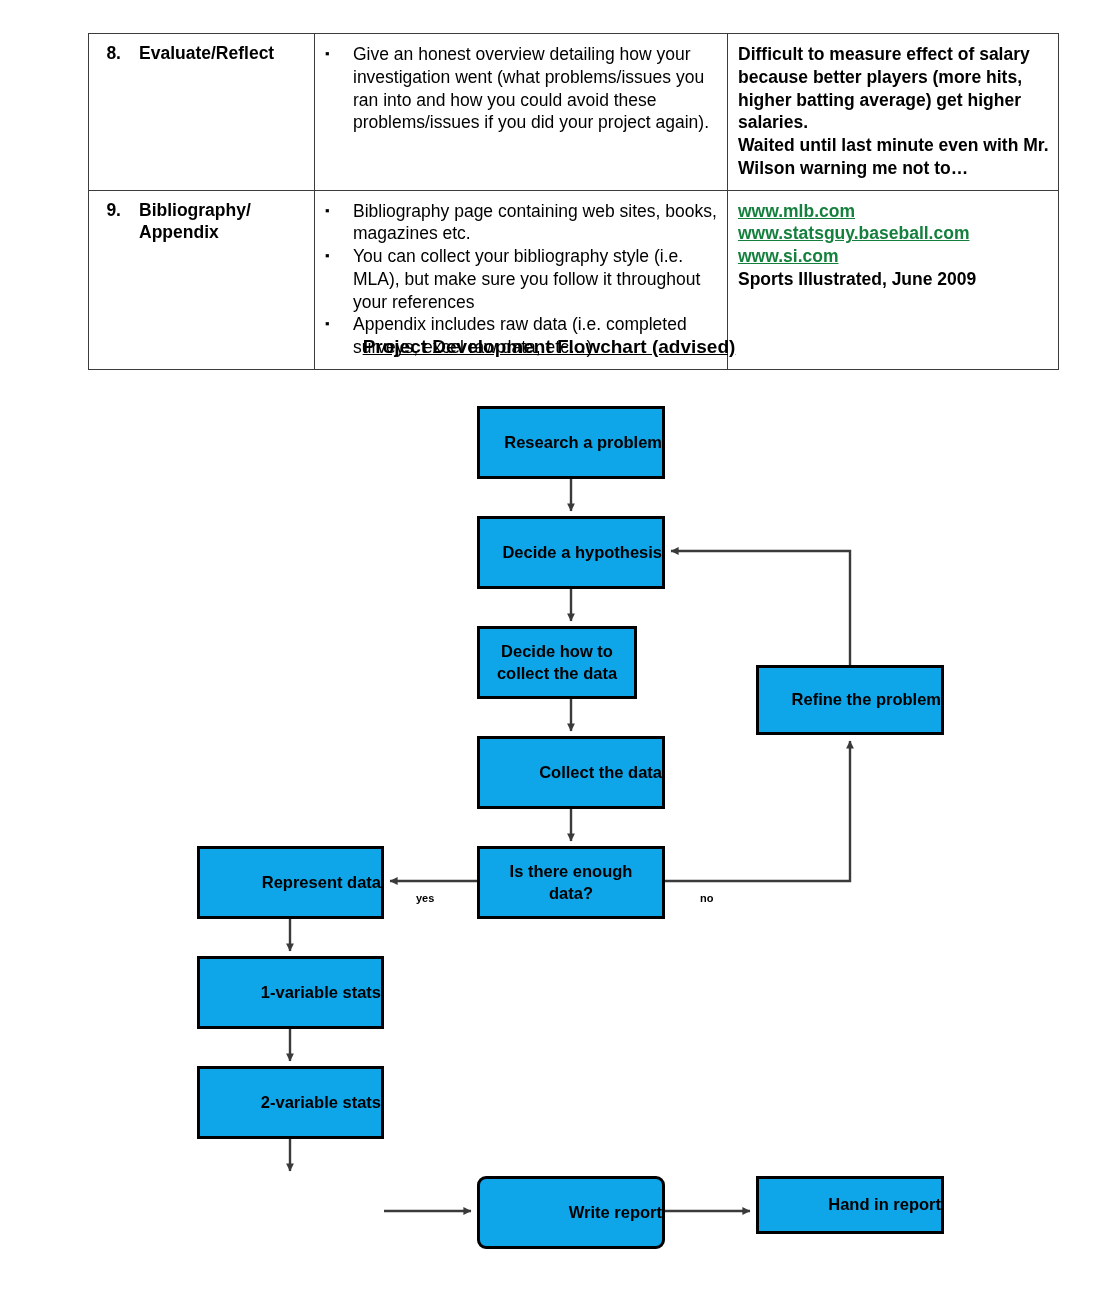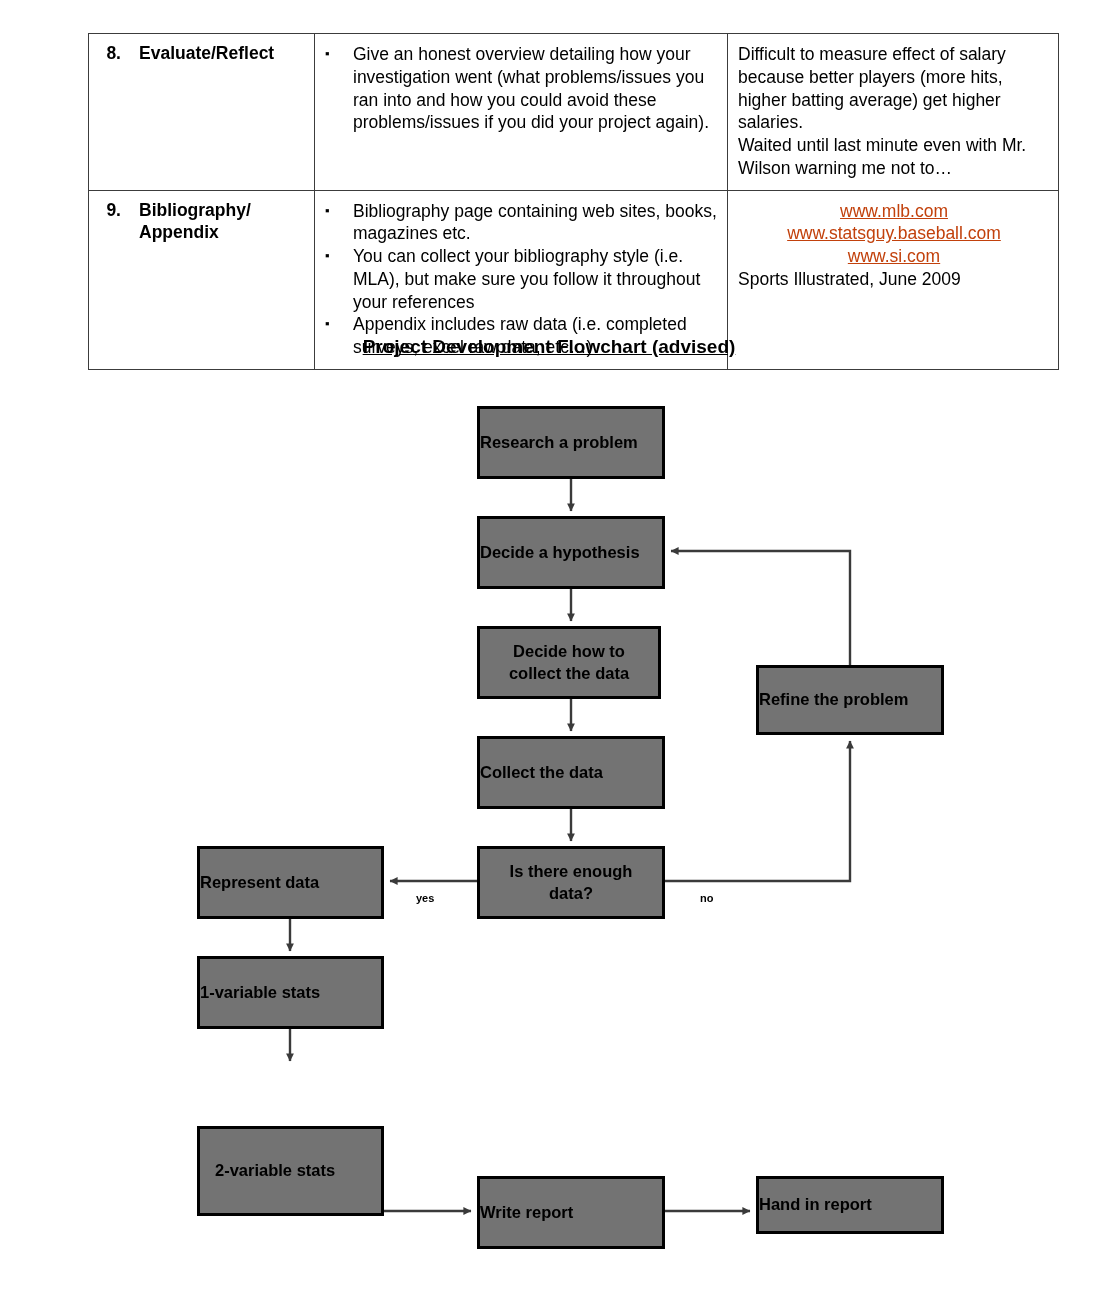--- a/index.html
+++ b/index.html
@@ -29,21 +29,21 @@
     border-collapse: collapse;
     table-layout: fixed;
   }
   #rubric-table td {
     border: 1px solid #3c3c3c;
     vertical-align: top;
     padding: 0;
   }
   .col-num   { width: 225px; }
   .col-desc  { width: 412px; }
-  .col-notes { width: 330px; }
+  .col-notes { width: 330px; font-weight: bold; }
 
   .numcell {
     padding: 8px 10px 10px 10px;
     font-size: 17.5px;
     font-weight: bold;
     line-height: 1.28;
     display: flex;
     gap: 18px;
   }
   .numcell .num { width: 22px; text-align: right; flex: none; }
@@ -70,24 +70,23 @@
     box-sizing: border-box;
   }
   .bullet-text { flex: 1; }
 
   .notes {
     padding: 9px 8px 10px 10px;
     font-size: 17.5px;
     line-height: 1.30;
   }
   .notes .url {
-    color: #c2410c;
+    color: #15803d;
     text-decoration: underline;
     display: block;
-    text-align: center;
   }
   .notes .plain { display: block; }
 
   
   #flow-title {
     position: absolute;
     left: 0;
     top: 336px;
     width: 1098px;
     text-align: center;
@@ -100,25 +99,25 @@
   #flowchart {
     position: absolute;
     left: 0;
     top: 0;
     width: 1098px;
     height: 1316px;
   }
   .node {
     position: absolute;
     border: 3.5px solid #000000;
-    background: #737373;
+    background: #0ea5e9;
     box-sizing: border-box;
     display: flex;
     align-items: center;
-    justify-content: flex-start;
+    justify-content: flex-end;
     text-align: center;
     font-size: 16.5px;
     font-weight: bold;
     line-height: 1.33;
     z-index: 2;
   }
   .edge-label {
     position: absolute;
     font-size: 11px;
     font-weight: bold;
@@ -237,21 +236,21 @@
     </svg>
 
     <div class="node" style="left:477px; top:406px; width:188px; height:73px;">
       <span>Research a problem</span>
     </div>
 
     <div class="node" style="left:477px; top:516px; width:188px; height:73px;">
       <span>Decide a hypothesis</span>
     </div>
 
-    <div class="node" style="left:477px; top:626px; width:184px; height:73px; padding:17px 10px;">
+    <div class="node" style="left:477px; top:626px; width:160px; height:73px; padding:17px 10px;">
       <span>Decide how to collect the data</span>
     </div>
 
     <div class="node" style="left:477px; top:736px; width:188px; height:73px;">
       <span>Collect the data</span>
     </div>
 
     <div class="node" style="left:477px; top:846px; width:188px; height:73px; padding:0 27px;">
       <span>Is there enough data?</span>
     </div>
@@ -261,26 +260,26 @@
     </div>
 
     <div class="node" style="left:197px; top:846px; width:187px; height:73px;">
       <span>Represent data</span>
     </div>
 
     <div class="node" style="left:197px; top:956px; width:187px; height:73px;">
       <span>1-variable stats</span>
     </div>
 
-    <div class="node" style="left:197px; top:1126px; width:187px; height:90px;padding-left:15px;">
+    <div class="node" style="left:197px; top:1066px; width:187px; height:73px;padding-left:15px;">
       <span>2-variable stats</span>
     </div>
 
 
-    <div class="node" style="left:477px; top:1176px; width:188px; height:73px;">
+    <div class="node" style="left:477px; top:1176px; width:188px; height:73px;border-radius:9px;">
       <span>Write report</span>
     </div>
 
     <div class="node" style="left:756px; top:1176px; width:188px; height:58px;">
       <span>Hand in report</span>
     </div>
 
     <div class="edge-label" style="left:416px; top:892px;">yes</div>
     <div class="edge-label" style="left:700px; top:892px;">no</div>
 

